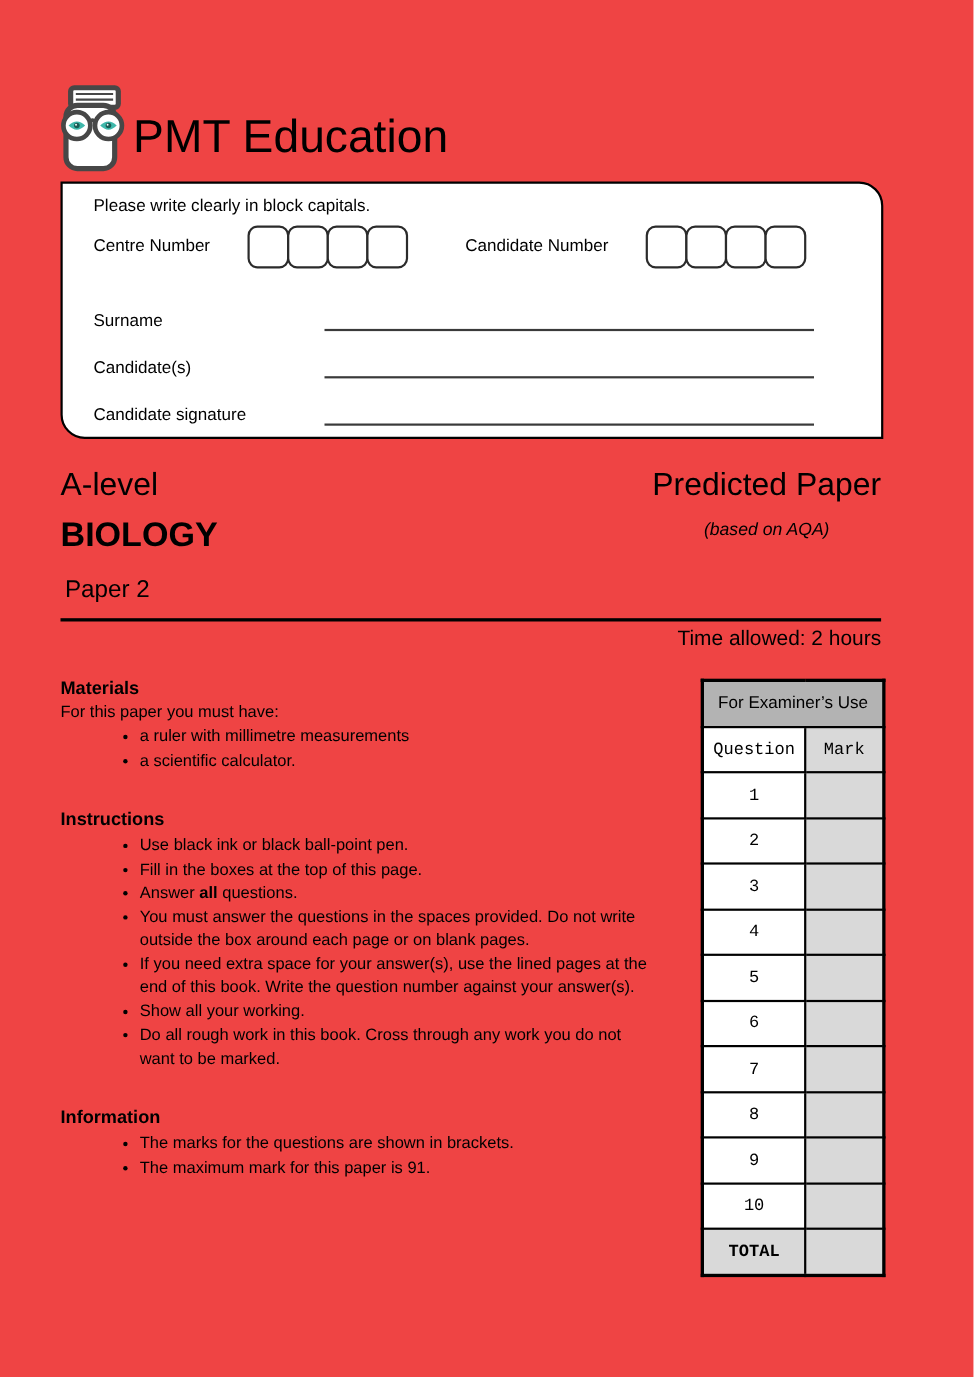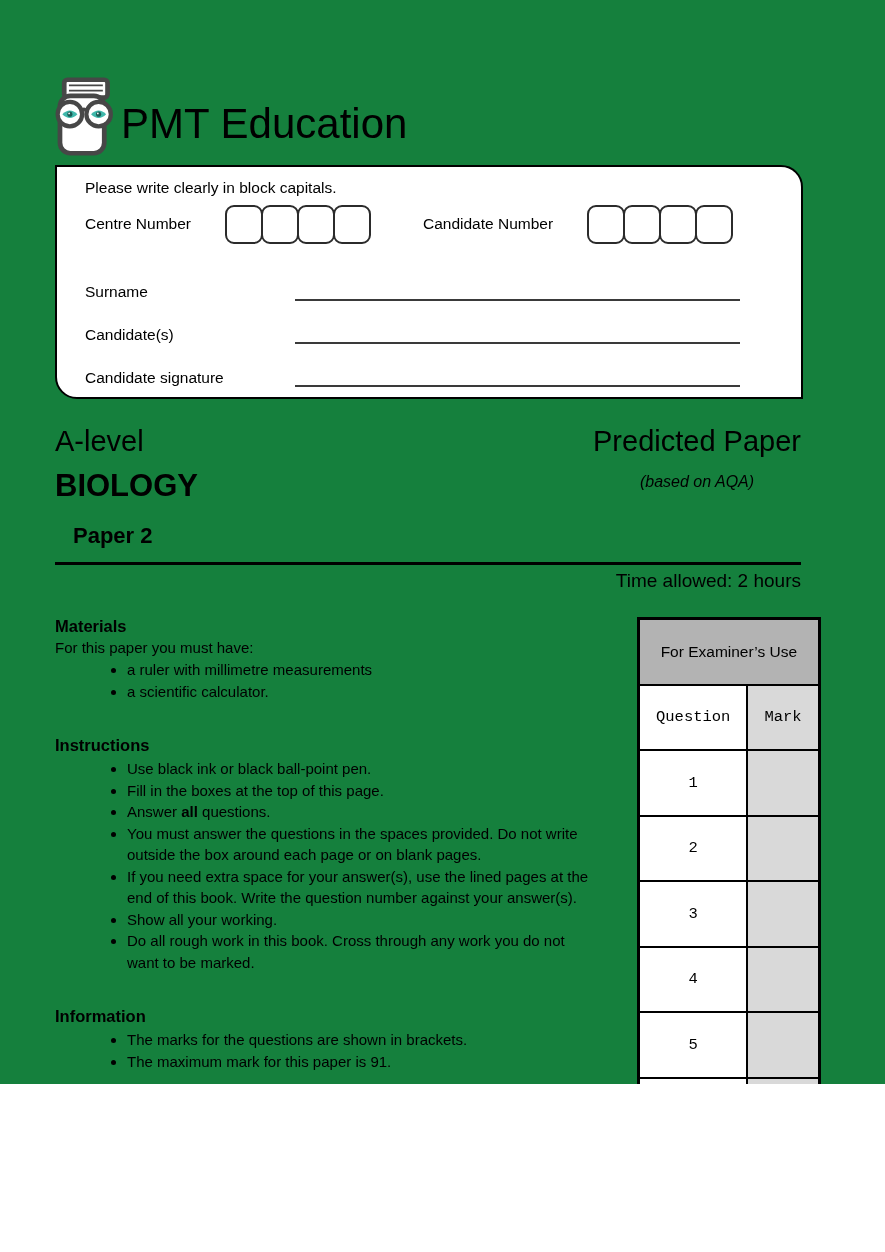--- a/index.html
+++ b/index.html
@@ -1,16 +1,16 @@
 <!DOCTYPE html>
 <html><head>
 <meta charset="utf-8">
 <style>
   html,body{margin:0;padding:0;background:#fff;}
-  .page{position:relative;width:885px;height:1084px;background:#15803d;overflow:hidden;
+  .page{position:relative;width:885px;height:1252px;background:#ef4444;overflow:hidden;
         font-family:"Liberation Sans","DejaVu Sans",sans-serif;color:#000;}
 
   
   .brand{position:absolute;left:50px;top:76px;display:flex;align-items:center;}
   .brand svg{display:block;}
   .brand-title{font-size:42px;letter-spacing:0;margin-left:3px;line-height:1;padding-top:14px;}
 
   
   .candidate-box{position:absolute;left:55px;top:165px;width:748px;height:234px;
                  border:2px solid #000;border-radius:0 22px 0 22px;box-sizing:border-box;
@@ -26,41 +26,41 @@
   .field-row{display:flex;align-items:flex-end;height:18px;}
   .field-row.first{margin-top:39px;}
   .field-row + .field-row{margin-top:25px;}
   .field-label{width:210px;font-size:15.5px;flex:0 0 auto;}
   .write-line{width:445px;border-bottom:2px solid #3a3a3a;height:16px;}
 
   
   .title-block{position:absolute;left:55px;top:425px;width:746px;display:flex;justify-content:space-between;}
   .qualification{font-size:29px;margin:0;font-weight:normal;}
   .subject{font-size:31px;font-weight:bold;margin:10px 0 0 0;}
-  .paper-number{font-size:22px;margin:19px 0 0 18px;font-weight:bold;}
+  .paper-number{font-size:22px;margin:19px 0 0 4px;}
   .title-right{text-align:center;}
   .paper-type{font-size:29px;margin:0;font-weight:normal;}
   .based-on{font-size:16px;font-style:italic;margin:15px 0 0 0;}
 
   .divider{position:absolute;left:55px;top:562px;width:746px;border-top:3px solid #000;}
   .time-allowed{position:absolute;top:570px;right:84px;font-size:19px;}
 
   
   .main-row{position:absolute;left:55px;top:617px;width:750px;display:flex;align-items:flex-start;}
   .left-col{flex:0 0 582px;}
   .sec h3{font-size:16.5px;margin:0;}
   .sec p{font-size:15px;margin:3px 0 0 0;}
   .sec ul{margin:3px 0 0 0;padding-left:72px;}
   .sec li{font-size:15px;line-height:21.5px;white-space:pre-line;}
   .sec + .sec{margin-top:34px;}
 
   
   .examiner-table{margin-left:auto;border-collapse:collapse;border:3px solid #000;
                   font-size:15.5px;text-align:center;}
-  .examiner-table th,.examiner-table td{border:2px solid #000;padding:16px;height:31.5px;font-weight:normal;}
+  .examiner-table th,.examiner-table td{border:2px solid #000;padding:4px;height:31.5px;font-weight:normal;}
   .examiner-table .title-cell{background:#b3b3b3;width:162px;}
   .examiner-table .qcol{width:88px;background:#fff;font-family:Liberation Mono, monospace;}
   .examiner-table .mcol{width:74px;}
   .examiner-table .mark{background:#d9d9d9;font-family:Liberation Mono, monospace;}
   .examiner-table .total{font-weight:bold;background:#d9d9d9;}
 </style>
 </head>
 <body>
 
 <div class="page">

